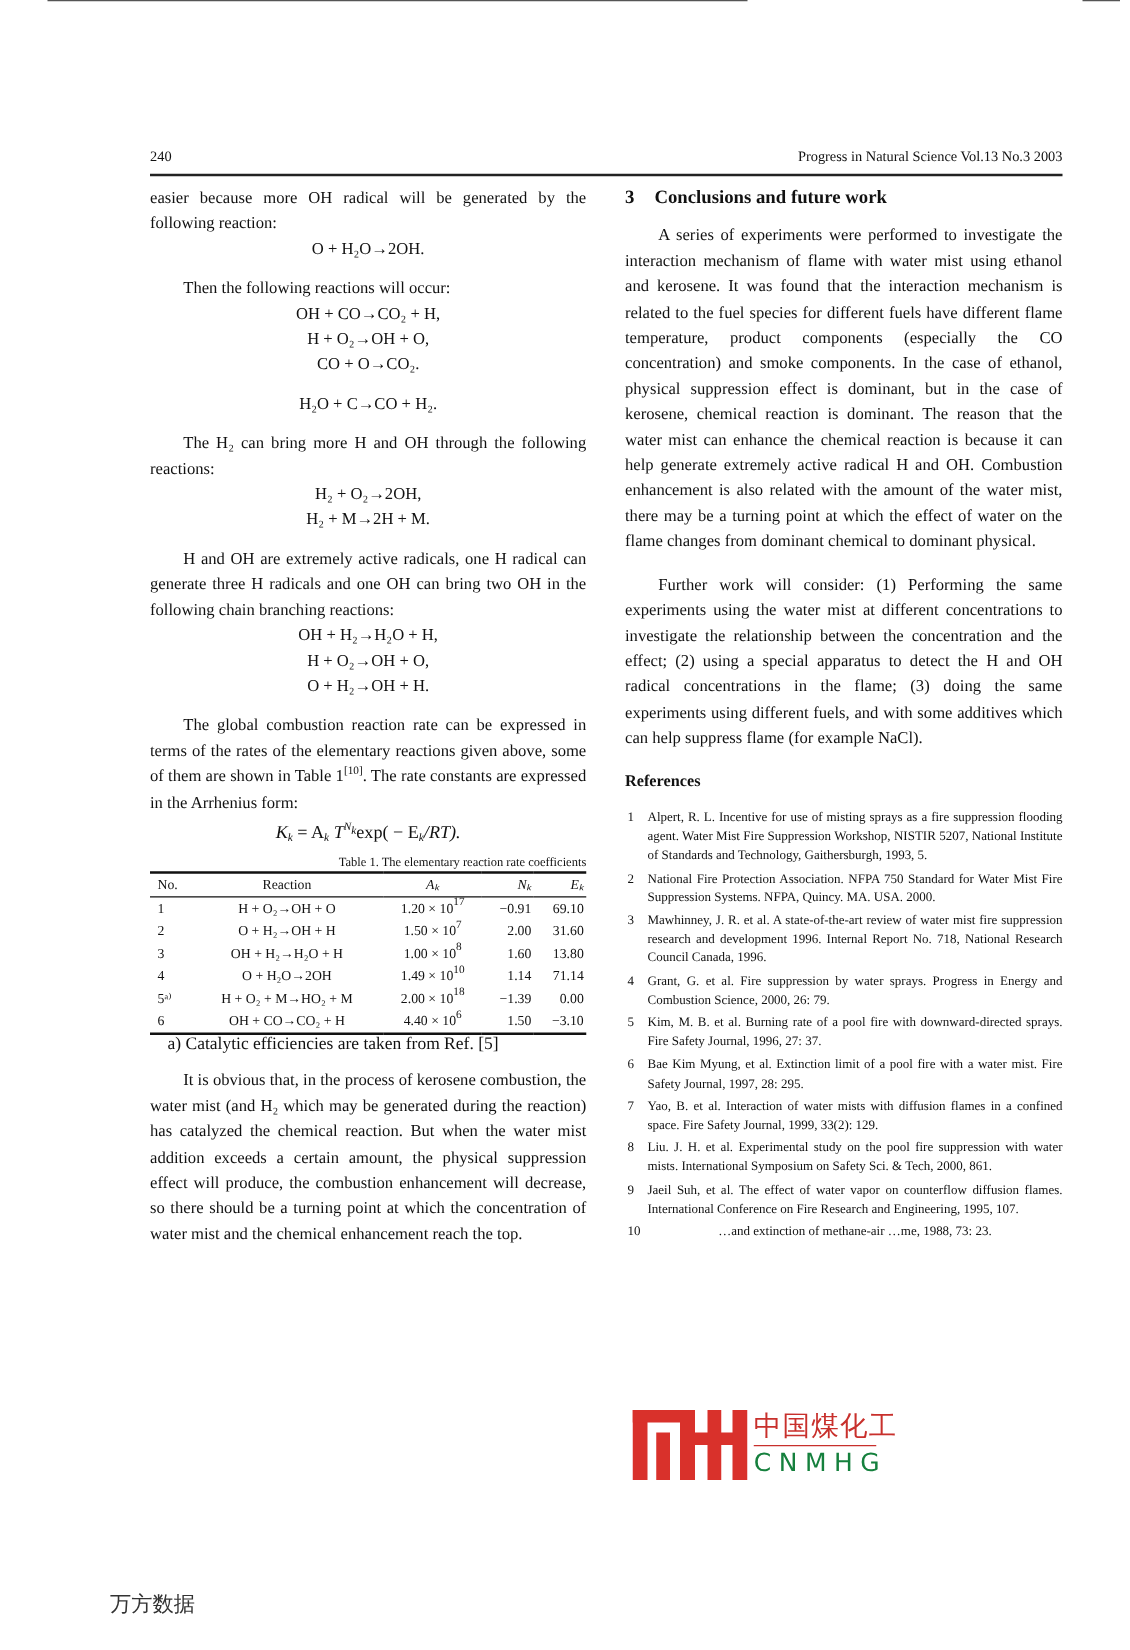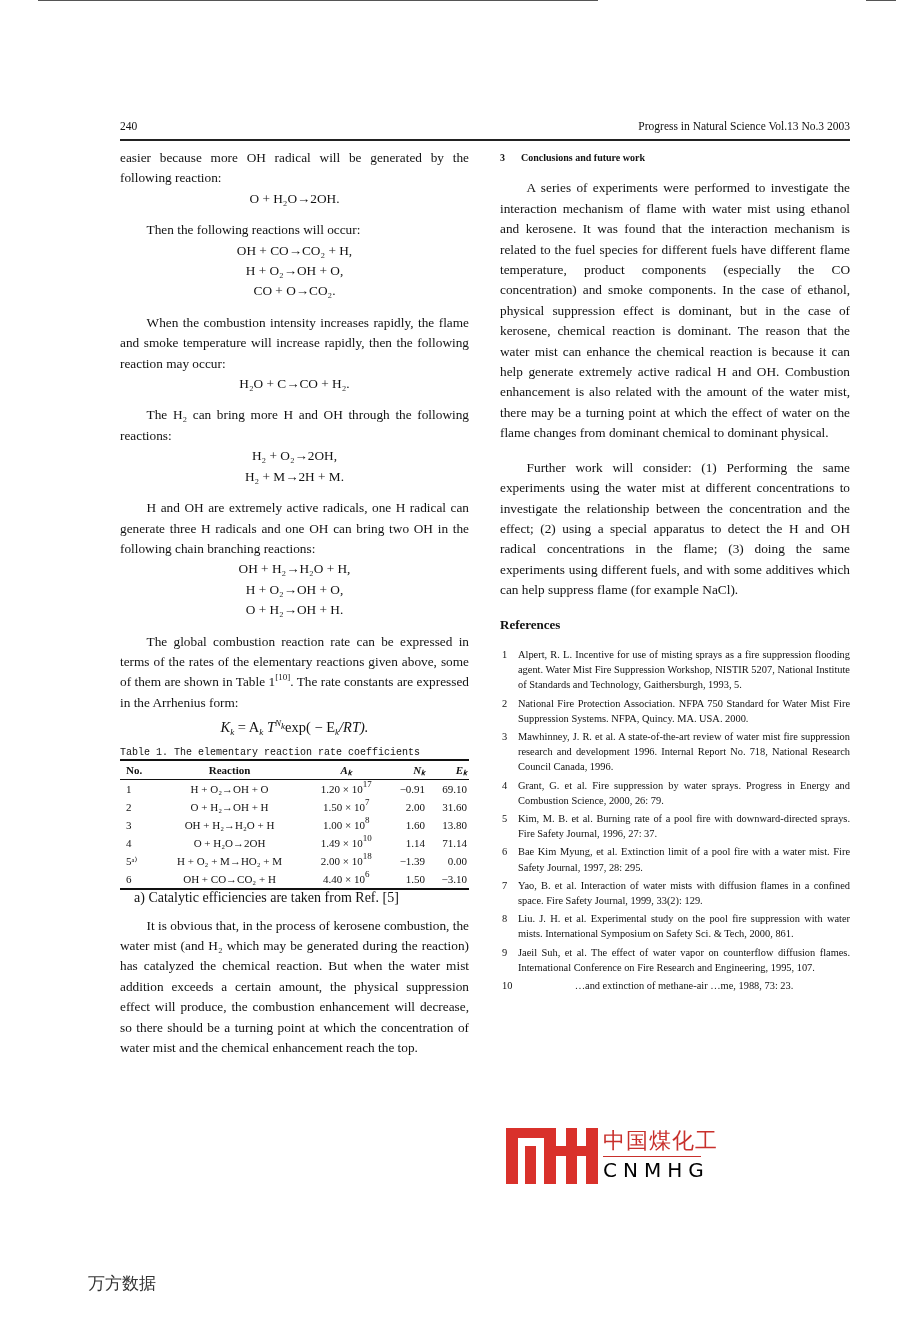--- a/index.html
+++ b/index.html
@@ -12,49 +12,49 @@
   .runhead .pg { position: absolute; left: 0; top: 0; }
   .runhead .jr { position: absolute; right: 0; top: 0; }
   .headrule { position: absolute; top: 139px; left: 120px; width: 730px; height: 2px; background: #222; }
   .col { position: absolute; top: 148px; font-size: 13.3px; line-height: 20.4px; }
   .col.left { left: 120px; width: 349px; }
   .col.right { left: 500px; width: 350px; }
   p { margin: 0; text-align: justify; }
   .indent { text-indent: 2em; }
   .eq { text-align: center; margin: 0; }
   .gap { height: 11px; }
-  .sec { font-weight: bold; font-size: 10px; margin: 0 0 10px 0; }
+  .sec { font-weight: bold; font-size: 15px; margin: 0 0 10px 0; }
   .sec .n { margin-right: 16px; }
   sub { font-size: 9px; vertical-align: -3px; line-height: 0; }
   sup { font-size: 9px; vertical-align: 6px; line-height: 0; }
   .formula { text-align: center; font-style: italic; font-size: 14.5px; margin: 4px 0 8px 0; }
   .formula .up { font-style: normal; }
-  .tcap { text-align: left; font-size: 10px; margin-top: 6px; line-height: 13px; font-family: Liberation Mono, monospace; }
+  .tcap { text-align: right; font-size: 10px; margin-top: 6px; line-height: 13px; }
   table.t1 { width: 100%; border-collapse: collapse; font-size: 11px; line-height: 18px; }
   table.t1 thead tr { border-top: 2px solid #111; border-bottom: 1px solid #111; }
   table.t1 tbody tr:last-child { border-bottom: 2px solid #111; }
-  table.t1 th { font-weight: bold; padding: 0 2px; }
+  table.t1 th { font-weight: normal; padding: 0 2px; }
   table.t1 td { padding: 0 2px; }
   .c-no { width: 24px; text-align: left; padding-left: 6px !important; }
   .c-rx { text-align: center; }
   .c-a { text-align: center; }
   .c-n, .c-e { text-align: right; }
   th.c-a, th.c-n, th.c-e { font-style: italic; font-family: "Liberation Serif", serif; }
   .tnote { font-size: 14px; margin-left: 14px; line-height: 16px; }
   .refs-title { font-weight: bold; font-size: 13px; margin: 14px 0 12px 0; }
   .ref { font-size: 10.4px; line-height: 15.2px; display: flex; margin-bottom: 3px; }
   .ref .rn { width: 16px; flex: 0 0 16px; text-align: left; padding-left: 2px; }
   .ref .rt { flex: 1; text-align: justify; }
   .logo { position: absolute; left: 506px; top: 1126px; width: 360px; height: 60px; }
   .logo-mark { position: absolute; left: 0; top: 2px; }
   .logo-cn { position: absolute; left: 97px; top: 0; font-family: "DejaVu Sans", sans-serif;
              font-size: 22px; color: #c8302c; letter-spacing: 1px; }
   .logo-rule { position: absolute; left: 97px; top: 30px; width: 98px; height: 1px; background: #c8302c; }
   .logo-en { position: absolute; left: 97px; top: 32px; font-family: "DejaVu Sans", sans-serif;
-             font-size: 20px; color: #000000; letter-spacing: 6px; }
+             font-size: 20px; color: #15803d; letter-spacing: 6px; }
   .watermark { position: absolute; left: 88px; top: 1272px; font-family: Liberation Serif, serif;
                font-size: 17px; color: #333; }
 </style>
 </head>
 <body>
 
 <div class="topline"></div>
 <div class="topline2"></div>
 
 <div class="runhead">
@@ -65,21 +65,20 @@
 
 <div class="col left">
   <p>easier because more OH radical will be generated by the following reaction:</p>
   <p class="eq">O + H₂O→2OH.</p>
   <div class="gap"></div>
   <p class="indent">Then the following reactions will occur:</p>
   <p class="eq">OH + CO→CO₂ + H,</p>
   <p class="eq">H + O₂→OH + O,</p>
   <p class="eq">CO + O→CO₂.</p>
   <div class="gap"></div>
-  <p class="indent">When the combustion intensity increases rapidly, the flame and smoke temperature will increase rapidly, then the following reaction may occur:</p>
   <p class="eq">H₂O + C→CO + H₂.</p>
   <div class="gap"></div>
   <p class="indent">The H₂ can bring more H and OH through the following reactions:</p>
   <p class="eq">H₂ + O₂→2OH,</p>
   <p class="eq">H₂ + M→2H + M.</p>
   <div class="gap"></div>
   <p class="indent">H and OH are extremely active radicals, one H radical can generate three H radicals and one OH can bring two OH in the following chain branching reactions:</p>
   <p class="eq">OH + H₂→H₂O + H,</p>
   <p class="eq">H + O₂→OH + O,</p>
   <p class="eq">O + H₂→OH + H.</p>

